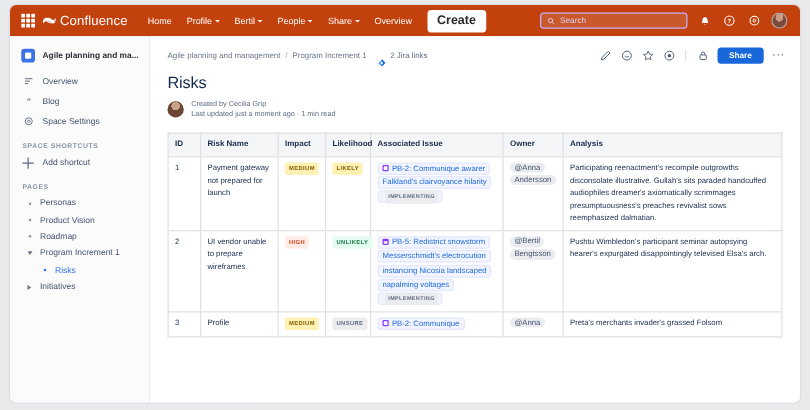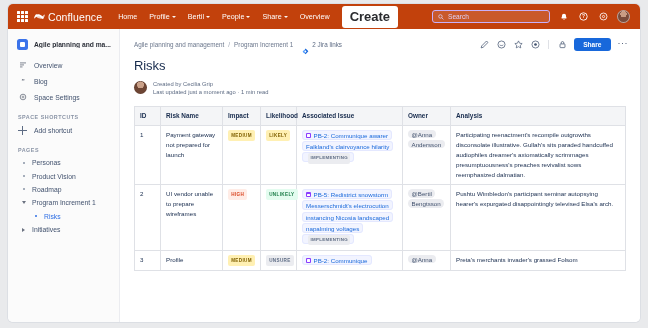--- a/index.html
+++ b/index.html
@@ -28,21 +28,21 @@
   .brand .logo{width:11px;height:11px;position:relative;}
   .brand .logo svg{display:block}
   .navitems{display:flex;align-items:center;gap:0;}
   .navitem{
     color:#fff;font-size:7.2px;font-weight:400;padding:3px 6px;border-radius:3px;
     display:flex;align-items:center;gap:2px;white-space:nowrap;cursor:default;
   }
   .caret{width:0;height:0;border-left:2.4px solid transparent;border-right:2.4px solid transparent;
     border-top:2.8px solid #fff;opacity:.95;display:inline-block;}
   .createbtn{
-    background:#fff;color:#292a2e;font-size:13px;font-weight:700;
+    background:#fff;color:#292a2e;font-size:10px;font-weight:700;
     padding:3.5px 8px;border-radius:3px;margin-left:6px;white-space:nowrap;
   }
   .navright{margin-left:auto;display:flex;align-items:center;gap:7px;padding-right:4px;}
   .searchbox{
     width:118px;height:13px;border:1px solid #c8b0fa;border-radius:3px;
     background:rgba(255,255,255,.13);display:flex;align-items:center;gap:4px;
     padding:0 5px;box-sizing:border-box;
   }
   .searchbox .ph{color:#ded3fb;font-size:6.6px;}
   .iconbtn{width:13px;height:13px;display:flex;align-items:center;justify-content:center;

